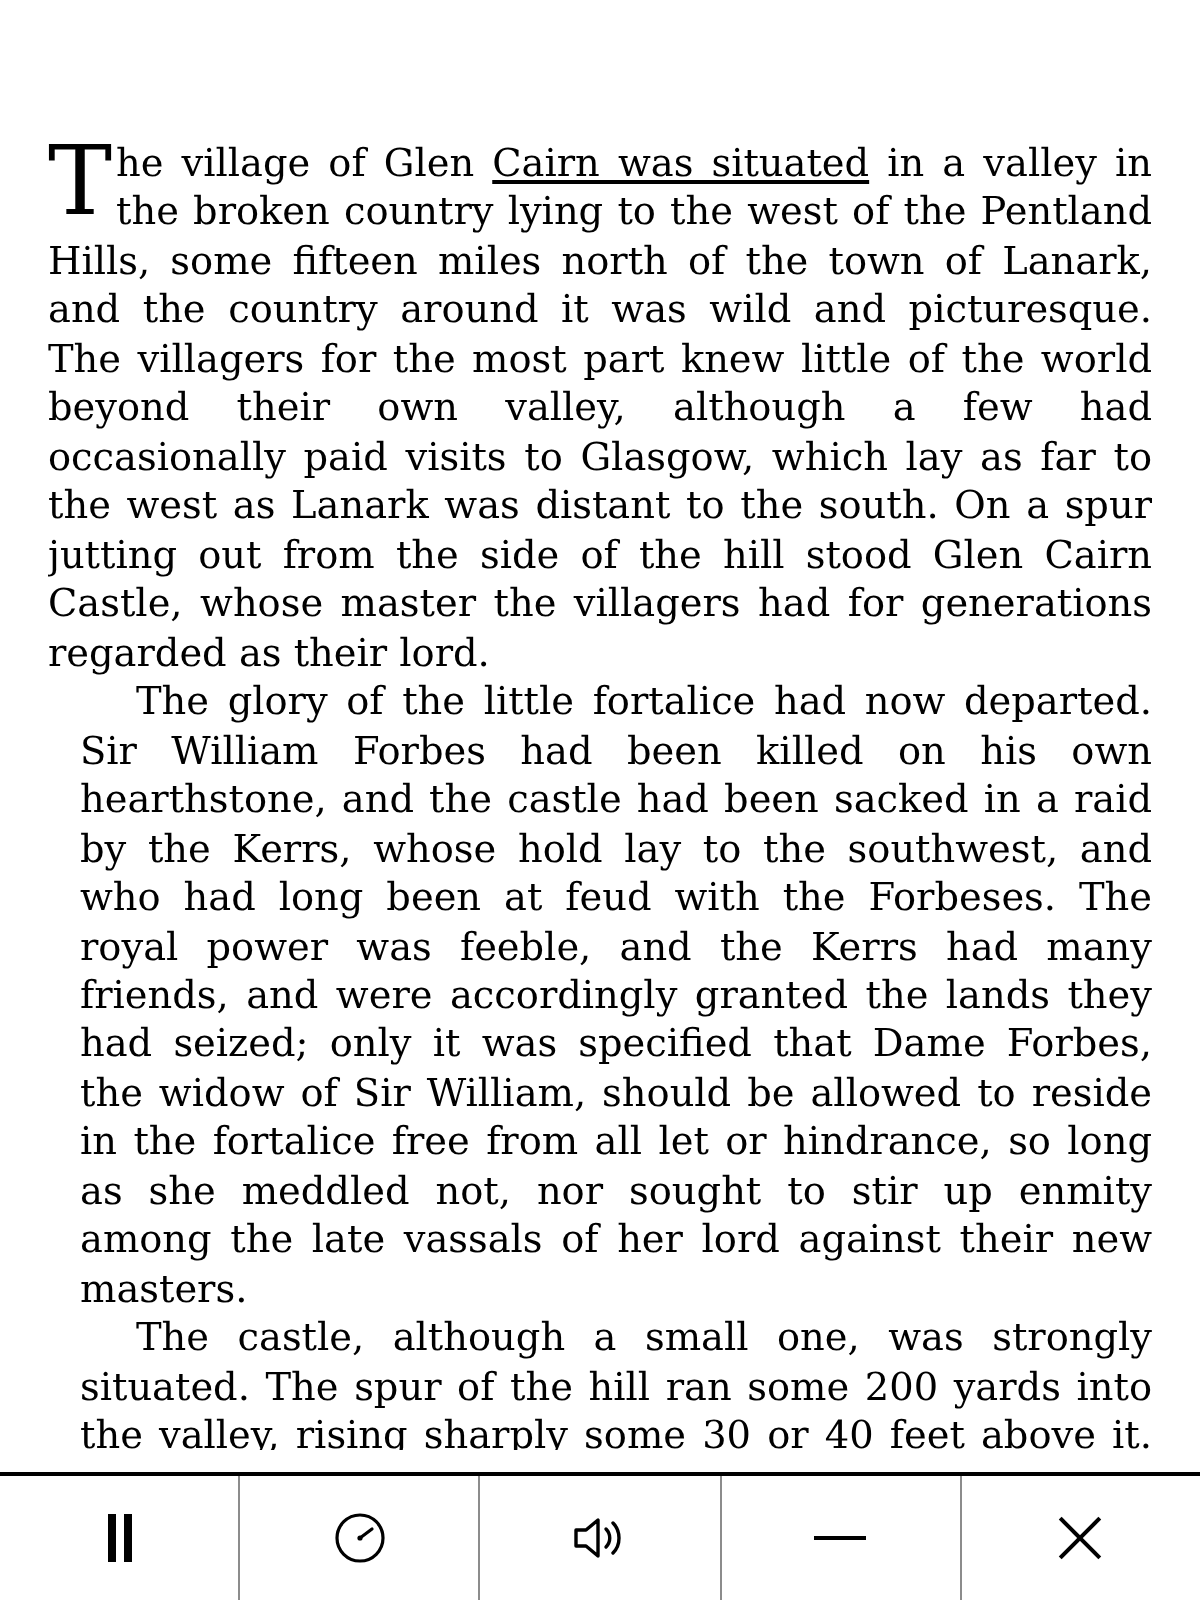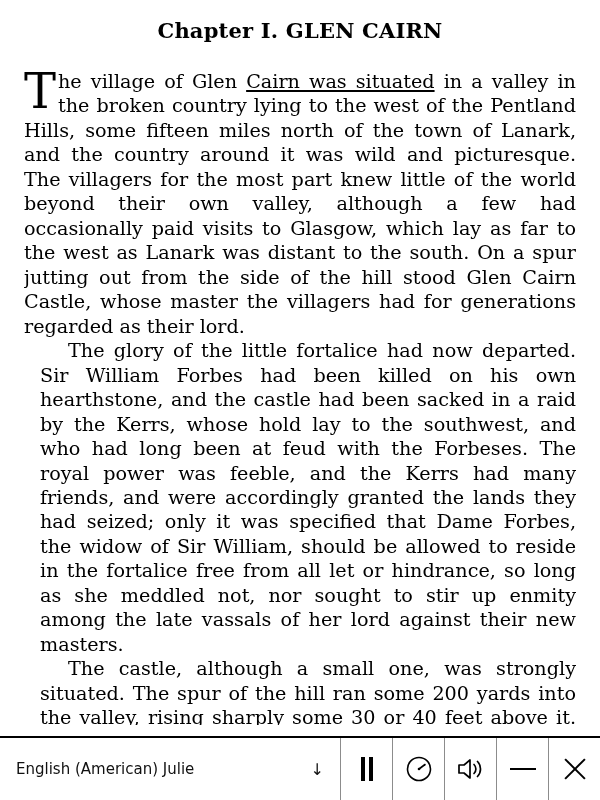--- a/index.html
+++ b/index.html
@@ -160,38 +160,33 @@
     background: #000;
   }
   .close-icon i.a { transform: rotate(45deg); }
   .close-icon i.b { transform: rotate(-45deg); }
 </style>
 </head>
 <body>
 
 <div id="page">
 
-  <h1 id="chapter-title">Chapter I. GLEN CAIRN</h1>
 
   <div id="reader-body">
 
     <p class="para" id="para-0"><span class="dropcap">T</span><span>he village of Glen </span><span class="highlight-underline">Cairn was situated</span><span> in a valley in the broken country lying to the west of the Pentland Hills, some fifteen miles north of the town of Lanark, and the country around it was wild and picturesque. The villagers for the most part knew little of the world beyond their own valley, although a few had occasionally paid visits to Glasgow, which lay as far to the west as Lanark was distant to the south. On a spur jutting out from the side of the hill stood Glen Cairn Castle, whose master the villagers had for generations regarded as their lord.</span></p>
 
     <p class="para">The glory of the little fortalice had now departed. Sir William Forbes had been killed on his own hearthstone, and the castle had been sacked in a raid by the Kerrs, whose hold lay to the southwest, and who had long been at feud with the Forbeses. The royal power was feeble, and the Kerrs had many friends, and were accordingly granted the lands they had seized; only it was specified that Dame Forbes, the widow of Sir William, should be allowed to reside in the fortalice free from all let or hindrance, so long as she meddled not, nor sought to stir up enmity among the late vassals of her lord against their new masters.</p>
 
     <p class="para">The castle, although a small one, was strongly situated. The spur of the hill ran some 200 yards into the valley, rising sharply some 30 or 40 feet above it. The little river which meandered down the valley swept completely round the foot of the spur, forming a natural moat to it, and had in some time past been dammed back, so that,</p>
 
   </div>
 
   <div id="tts-toolbar">
 
-    <div id="voice-selector">
-      <span id="voice-label">English (American) Julie</span>
-      <span id="voice-caret">↓</span>
-    </div>
 
     <div class="tb-btn">
       <span class="pause-icon">
           <i class="l"></i>
           <i class="r"></i>
         </span>
     </div>
 
     <div class="tb-btn">
       <span>

